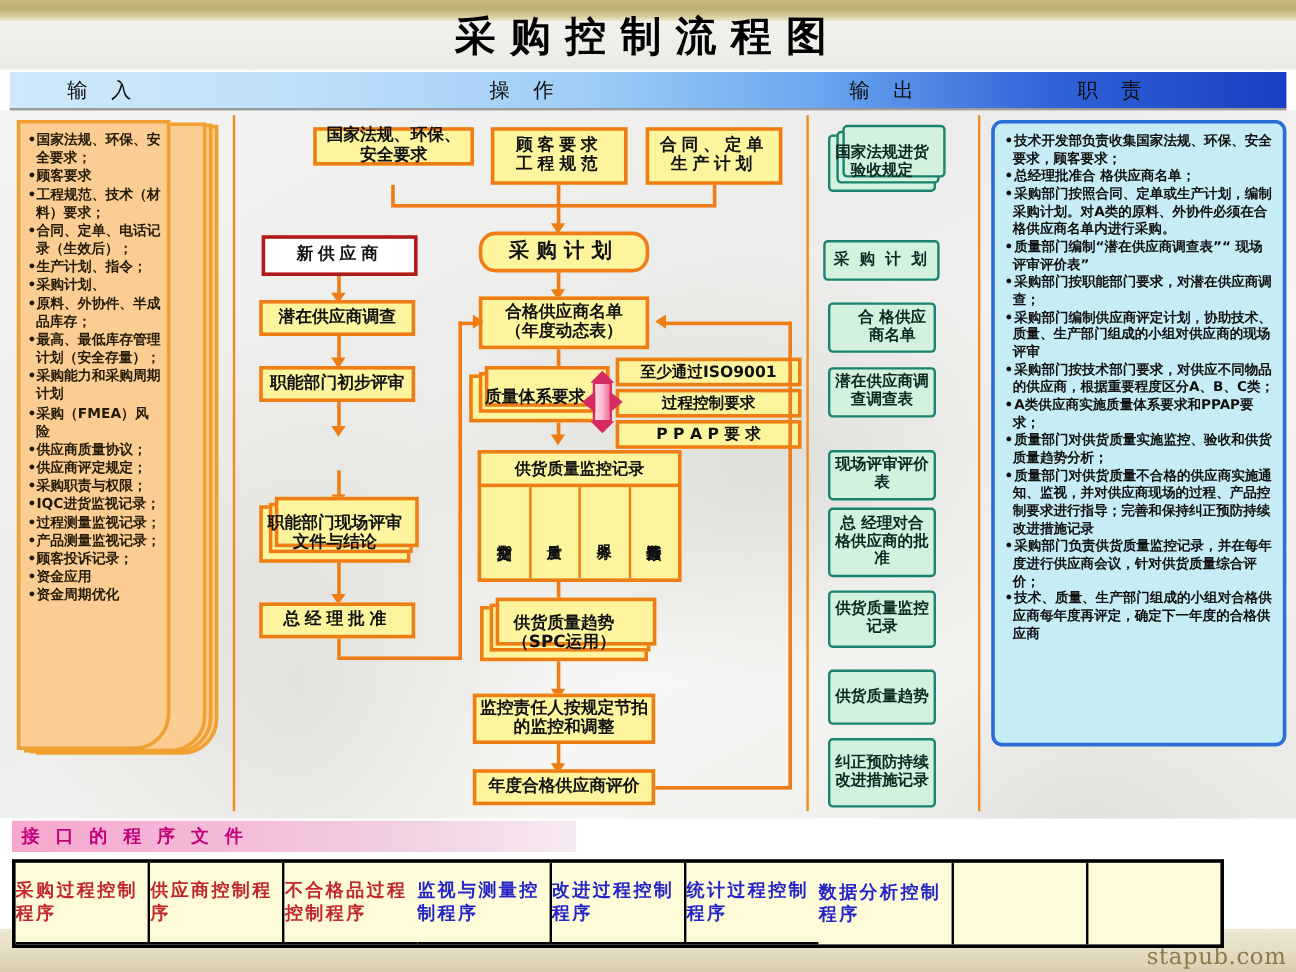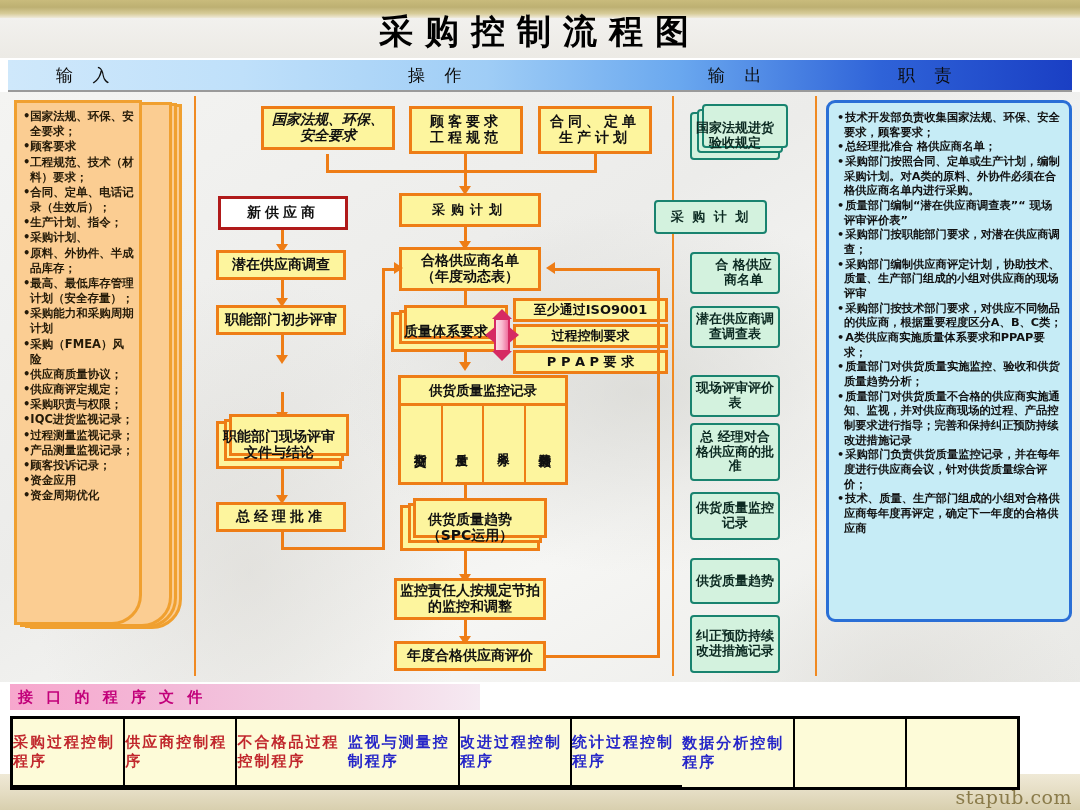--- a/index.html
+++ b/index.html
@@ -39,21 +39,21 @@
 
   
   .vdiv { position:absolute; width:2px; background:#f08a22; }
 
   
   .box { position:absolute; border:3px solid #ee7d16; background:#fdf59e;
     color:#111; font-size:14px; font-weight:700; line-height:1.12;
     display:flex; align-items:center; justify-content:center; text-align:center;
     padding:2px 3px; font-family:"DejaVu Sans","Liberation Sans",sans-serif; }
   .box.sp  { letter-spacing:4px; }
-  .box.big { font-size:13px; letter-spacing:6px; }
+  .box.big { font-size:17px; letter-spacing:6px;border-radius:14px; }
   .box.white { background:#ffffff; border-color:#b01a1a; border-width:3px; }
 
   
   .stack::before, .stack::after { content:""; position:absolute; border:3px solid #ee7d16;
     background:#fdf59e; z-index:-1; }
   .stack::before { left:5px; top:-5px; right:-5px; bottom:5px; }
   .stack::after  { left:10px; top:-10px; right:-10px; bottom:10px; }
 
   
   .inpanel { position:absolute; left:14px; top:100px; width:128px; height:525px;
@@ -175,21 +175,21 @@
         <li>采购职责与权限；</li>
         <li>IQC进货监视记录；</li>
         <li>过程测量监视记录；</li>
         <li>产品测量监视记录；</li>
         <li>顾客投诉记录；</li>
         <li>资金应用</li>
         <li>资金周期优化</li>
       </ul>
   </div>
 
-  <div class="box" style="left:261px;top:106px;width:134px;height:44px;font-style:italic;">国家法规、环保、安全要求</div>
+  <div class="box" style="left:261px;top:106px;width:134px;height:32px;">国家法规、环保、安全要求</div>
   <div class="box sp" style="left:409px;top:106px;width:114px;height:48px;white-space:pre-line;">顾客要求
 工程规范</div>
   <div class="box sp" style="left:538px;top:106px;width:114px;height:48px;white-space:pre-line;">合同、定单
 生产计划</div>
 
   <div class="ln v" style="left:326px;top:154px;height:16px;"></div>
   <div class="ln v" style="left:464px;top:154px;height:16px;"></div>
   <div class="ln v" style="left:594px;top:154px;height:16px;"></div>
   <div class="ln h" style="left:326px;top:170px;width:271px;"></div>
   <div class="ln v" style="left:464px;top:170px;height:18px;"></div>
@@ -277,21 +277,21 @@
   <div class="arw d" style="left:459px;top:636px;"></div>
 
   <div class="box" style="left:394px;top:641px;width:152px;height:30px;">年度合格供应商评价</div>
 
   <div class="ln h" style="left:546px;top:655px;width:114px;"></div>
   <div class="ln v" style="left:657px;top:268px;height:389px;"></div>
   <div class="ln h" style="left:554px;top:268px;width:105px;"></div>
   <div class="arw l" style="left:546px;top:262px;"></div>
 
   <div class="gbox gstack" style="left:690px;top:112px;width:90px;height:48px;z-index:4;">国家法规进货验收规定</div>
-  <div class="gbox sp" style="left:654px;top:200px;width:113px;height:34px;">采 购 计 划</div>
+  <div class="gbox sp" style="left:686px;top:200px;width:97px;height:34px;">采 购 计 划</div>
   <div class="gbox" style="left:690px;top:252px;width:90px;height:42px;padding-left:20px;">合 格供应商名单</div>
   <div class="gbox" style="left:690px;top:306px;width:90px;height:42px;">潜在供应商调查调查表</div>
   <div class="gbox" style="left:690px;top:375px;width:90px;height:42px;">现场评审评价表</div>
   <div class="gbox" style="left:690px;top:423px;width:90px;height:58px;">总 经理对合格供应商的批准</div>
   <div class="gbox" style="left:690px;top:492px;width:90px;height:48px;">供货质量监控记录</div>
   <div class="gbox" style="left:690px;top:558px;width:90px;height:46px;">供货质量趋势</div>
   <div class="gbox" style="left:690px;top:615px;width:90px;height:58px;">纠正预防持续改进措施记录</div>
 
   <div class="respanel">
     <ul class="res-list" id="resp-list">

